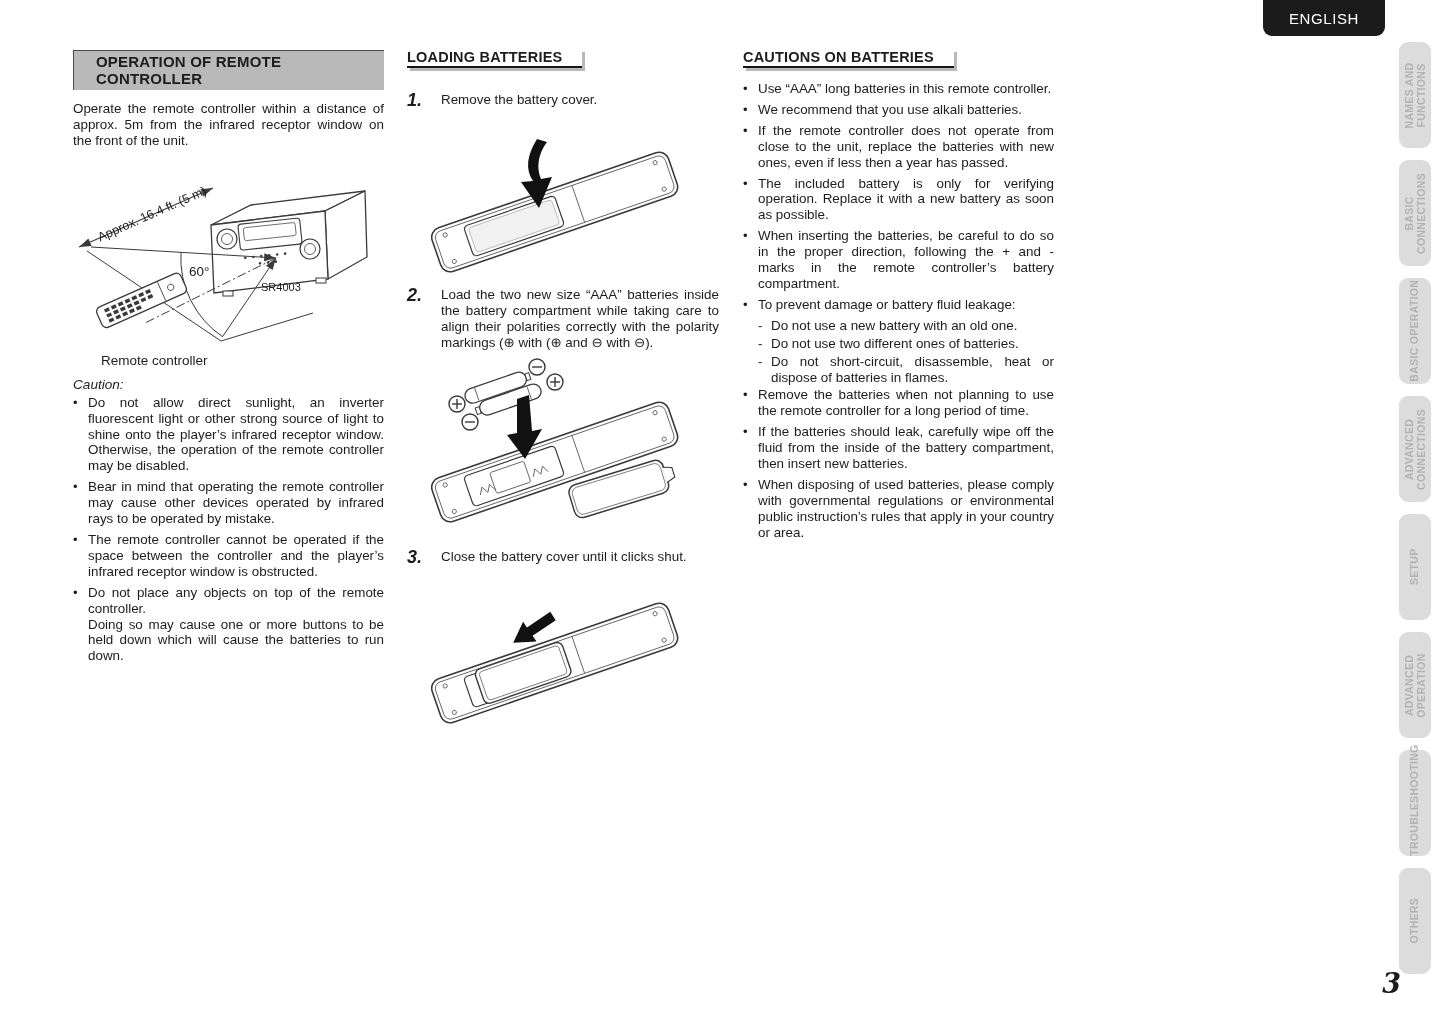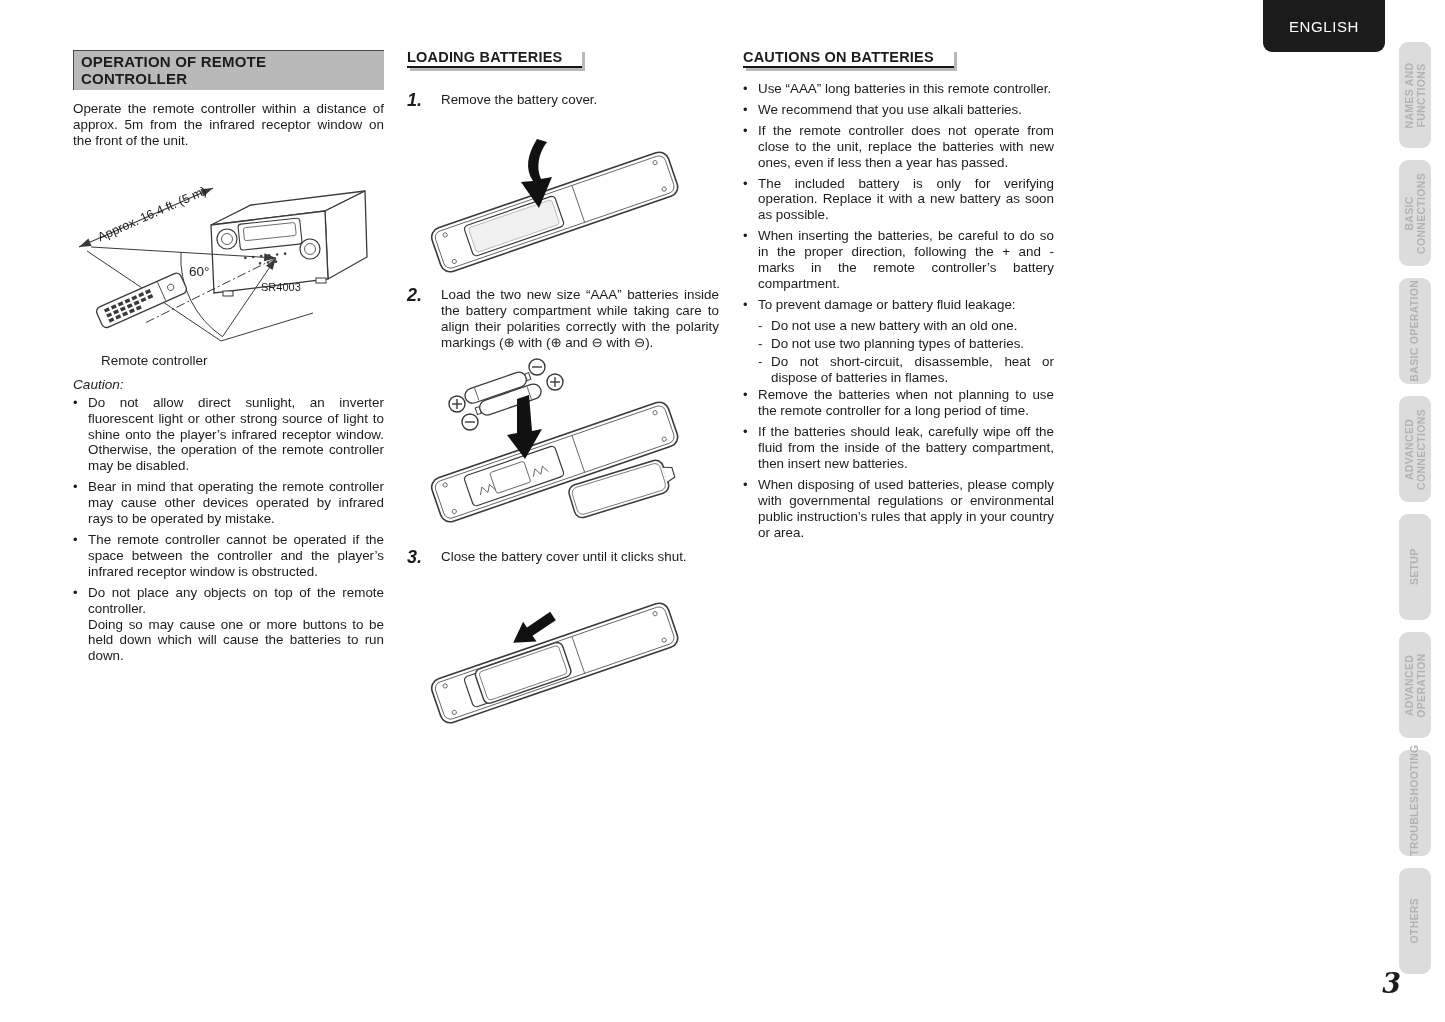--- a/index.html
+++ b/index.html
@@ -4,21 +4,21 @@
 <style>
   html,body{margin:0;padding:0;}
   body{width:1445px;height:1022px;position:relative;background:#fff;overflow:hidden;
        font-family:"Liberation Sans",sans-serif;color:#1c1c1c;}
   .col{position:absolute;top:48px;}
   #col-left{left:73px;width:311px;top:50px;}
   #col-mid{left:407px;width:312px;}
   #col-right{left:743px;width:311px;}
   .body-text{font-size:13.4px;line-height:15.9px;text-align:justify;white-space:pre-line;}
   .section-title{background:#b9b9b9;box-shadow:inset 1px 1px 0 #4a4a4a;
-       font-size:15px;font-weight:bold;letter-spacing:.2px;padding:3px 8px 3px 8px;}
+       font-size:15px;font-weight:bold;letter-spacing:.2px;padding:3px 8px 3px 23px;}
   .heading{display:inline-block;font-size:14.5px;font-weight:bold;letter-spacing:.2px;
        border-bottom:2.5px solid #161616;padding:0 20px 1px 0;box-shadow:3px 3px 0 #b9b9b9;}
   .para{margin-top:11px;}
   
   .bullet-row{display:flex;margin-bottom:5px;}
   .bullet-row .marker{width:15px;flex:none;font-size:13px;line-height:15.9px;}
   .bullet-row .btxt{flex:1;}
   .bullet-row.sub{margin-left:15px;margin-bottom:2px;}
   .bullet-row.sub .marker{width:13px;}
   .caution-heading{font-size:13.6px;font-weight:normal;font-style:italic;margin:14px 0 3px 0;}
@@ -30,21 +30,21 @@
   
   .diagram{position:relative;height:202px;margin-top:12px;}
   .diagram svg{position:absolute;left:0;top:0;}
   .dlabel{position:absolute;font-size:13px;white-space:nowrap;}
   #lbl-distance{left:4px;top:46px;width:150px;text-align:center;font-size:12.5px;
        transform:rotate(-24deg);transform-origin:50% 50%;}
   #lbl-angle{left:116px;top:103px;font-size:13.5px;}
   #lbl-model{left:188px;top:120px;font-size:11px;}
   #lbl-remote{left:28px;top:192px;font-size:13.5px;}
   
-  #language-tab{position:absolute;left:1263px;top:0;width:122px;height:52px;background:#1b1b1b;
+  #language-tab{position:absolute;left:1263px;top:0;width:122px;height:36px;background:#1b1b1b;
        border-radius:0 0 9px 9px;color:#fff;font-size:15px;letter-spacing:.6px;
        display:flex;align-items:center;justify-content:center;}
   
   #sidebar{position:absolute;right:14px;top:0;width:32px;}
   .side-tab{position:absolute;right:0;width:32px;height:106px;background:#dcdcdc;border-radius:9px;
        display:flex;align-items:center;justify-content:center;overflow:visible;}
   .side-tab .tab-label{transform:rotate(-90deg);white-space:pre-line;text-align:center;
        font-size:10.5px;font-weight:bold;line-height:11.5px;letter-spacing:.3px;color:#b2b2b2;
        width:106px;flex:none;}
   
@@ -304,21 +304,21 @@
         <span class="btxt body-text">To prevent damage or battery fluid leakage:</span>
       </div>
 
       <div class="bullet-row sub">
         <span class="marker">-</span>
         <span class="btxt body-text">Do not use a new battery with an old one.</span>
       </div>
 
       <div class="bullet-row sub">
         <span class="marker">-</span>
-        <span class="btxt body-text">Do not use two planning types of batteries.</span>
+        <span class="btxt body-text">Do not use two different ones of batteries.</span>
       </div>
 
       <div class="bullet-row sub">
         <span class="marker">-</span>
         <span class="btxt body-text">Do not short-circuit, disassemble, heat or dispose of batteries in flames.</span>
       </div>
 
       <div class="bullet-row">
         <span class="marker">•</span>
         <span class="btxt body-text">Remove the batteries when not planning to use the remote controller for a long period of time.</span>

